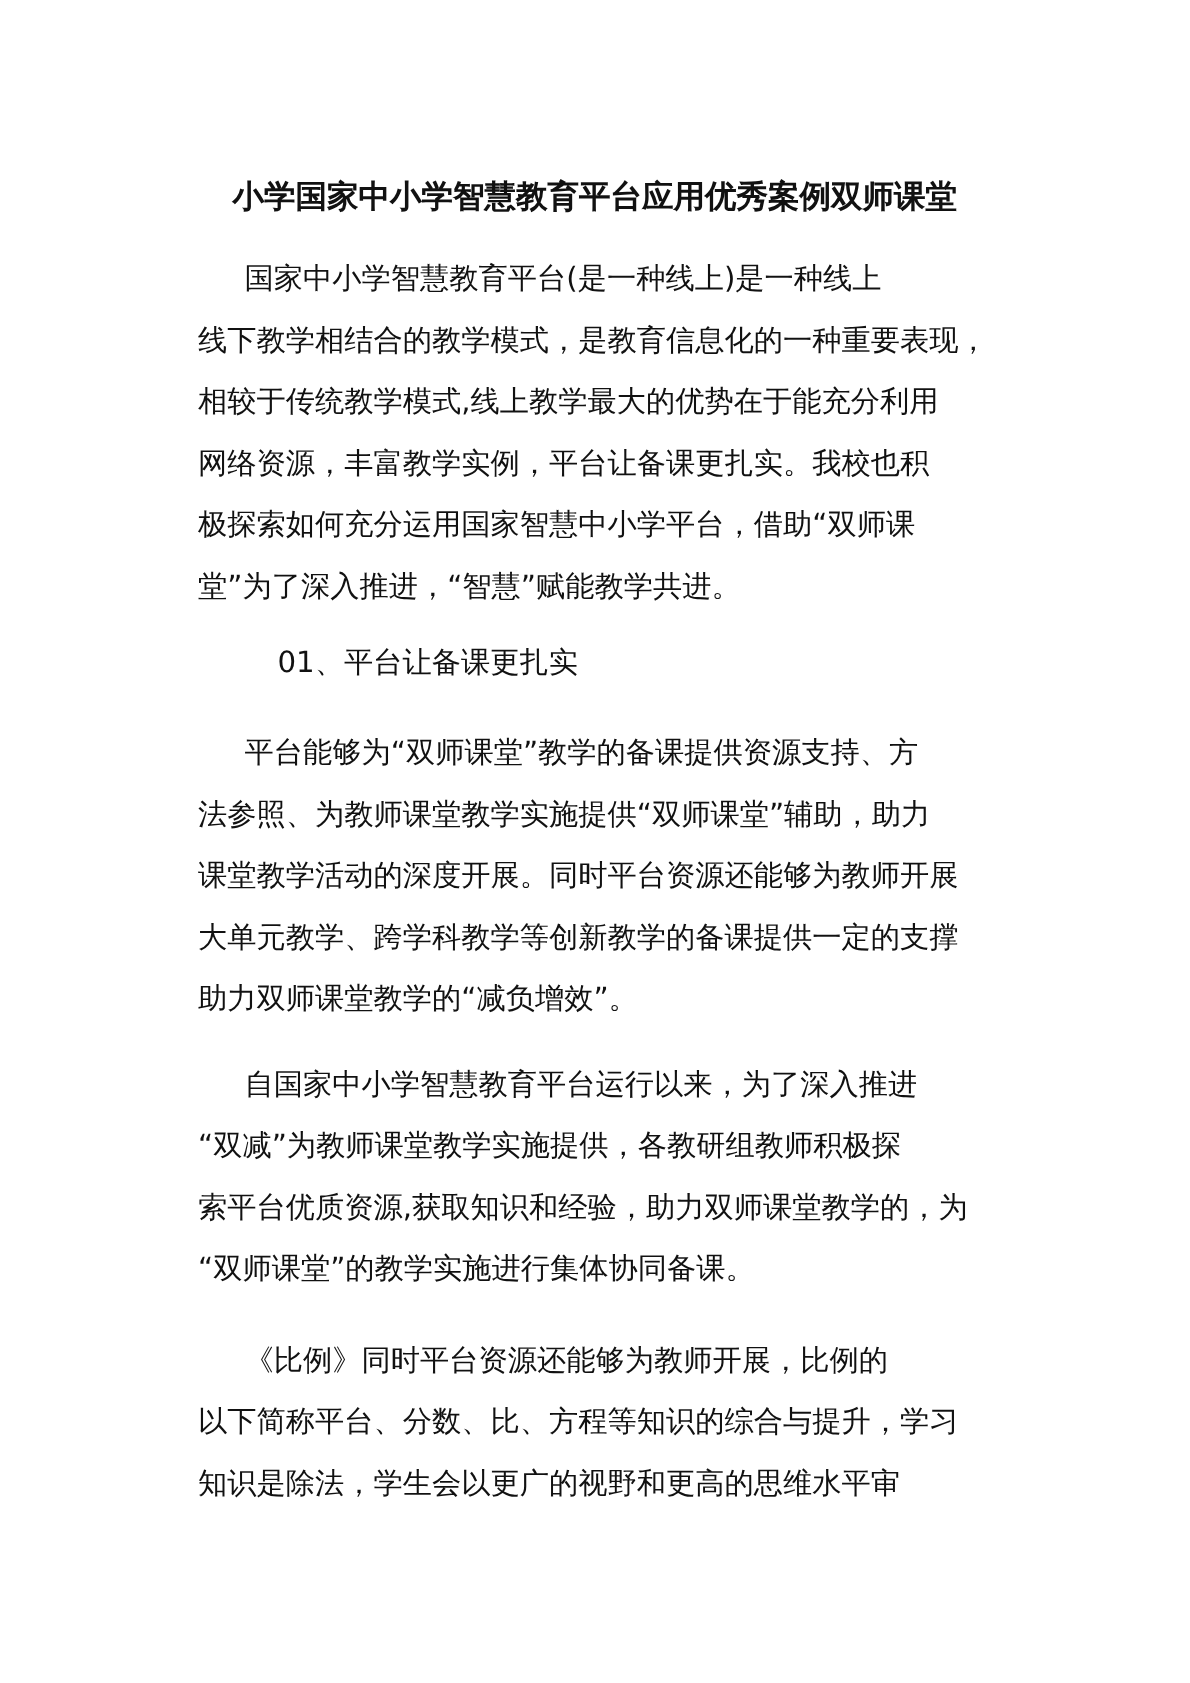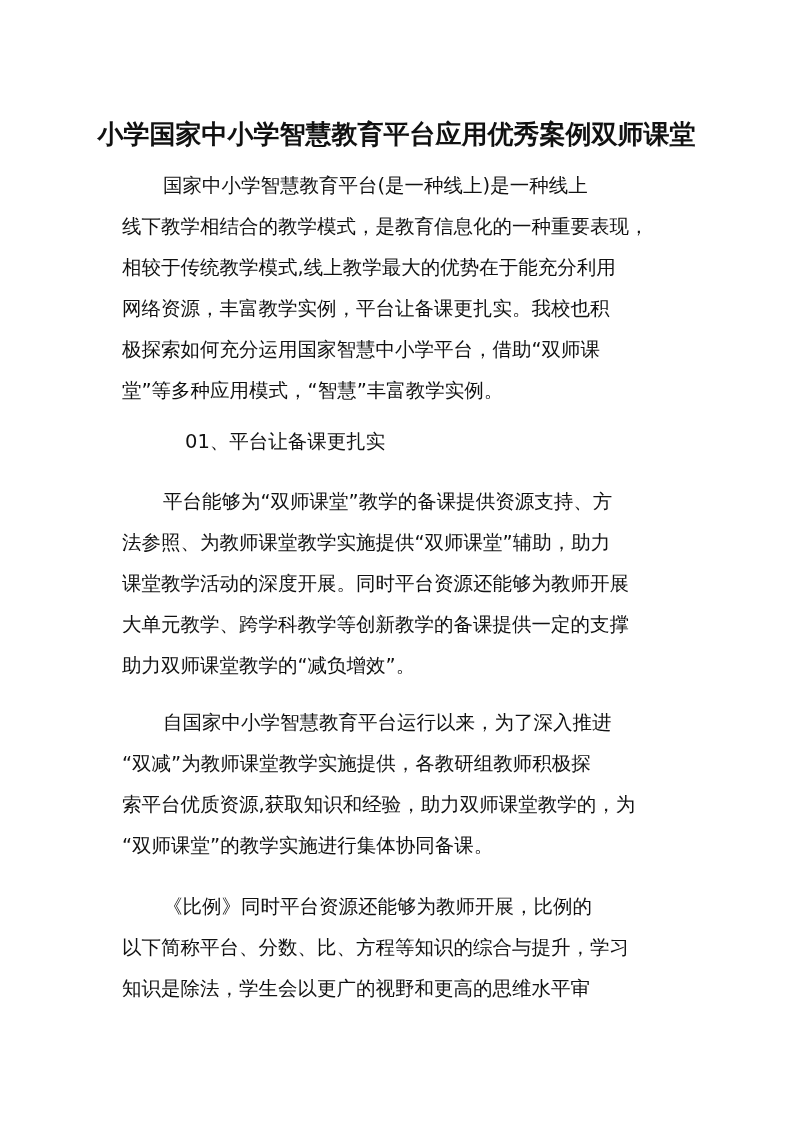--- a/index.html
+++ b/index.html
@@ -1,35 +1,35 @@
 <!DOCTYPE html>
 <html><head>
 <meta charset="utf-8">
 <style>
   html, body { margin:0; padding:0; background:#ffffff; }
   body { width:793px; height:1122px; position:relative; overflow:hidden;
          font-family:"DejaVu Sans", "Liberation Sans", sans-serif; color:#111; }
   .title { position:absolute; left:0; width:793px; top:117px; text-align:center;
-           font-size:26px; font-weight:bold; letter-spacing:0px; }
-  .line { position:absolute; left:122px; font-size:19.5px; white-space:nowrap; line-height:24px; }
+           font-size:21px; font-weight:bold; letter-spacing:0px; }
+  .line { position:absolute; left:132px; font-size:19.5px; white-space:nowrap; line-height:24px; }
   .indent { left:163px; }
   .heading { left:185px; }
 </style>
 </head>
 <body>
 
 <div>
   <div class="title">小学国家中小学智慧教育平台应用优秀案例双师课堂</div>
 
   <div class="line indent" style="top:174px">国家中小学智慧教育平台(是一种线上)是一种线上</div>
   <div class="line" style="top:215px">线下教学相结合的教学模式，是教育信息化的一种重要表现，</div>
   <div class="line" style="top:256px">相较于传统教学模式,线上教学最大的优势在于能充分利用</div>
   <div class="line" style="top:297px">网络资源，丰富教学实例，平台让备课更扎实。我校也积</div>
   <div class="line" style="top:338px">极探索如何充分运用国家智慧中小学平台，借助“双师课</div>
-  <div class="line" style="top:379px">堂”等多种应用模式，“智慧”丰富教学实例。</div>
+  <div class="line" style="top:379px">堂”为了深入推进，“智慧”赋能教学共进。</div>
 
   <div class="line heading" style="top:430px">01、平台让备课更扎实</div>
 
   <div class="line indent" style="top:490px">平台能够为“双师课堂”教学的备课提供资源支持、方</div>
   <div class="line" style="top:531px">法参照、为教师课堂教学实施提供“双师课堂”辅助，助力</div>
   <div class="line" style="top:572px">课堂教学活动的深度开展。同时平台资源还能够为教师开展</div>
   <div class="line" style="top:613px">大单元教学、跨学科教学等创新教学的备课提供一定的支撑</div>
   <div class="line" style="top:654px">助力双师课堂教学的“减负增效”。</div>
 
   <div class="line indent" style="top:711px">自国家中小学智慧教育平台运行以来，为了深入推进</div>

